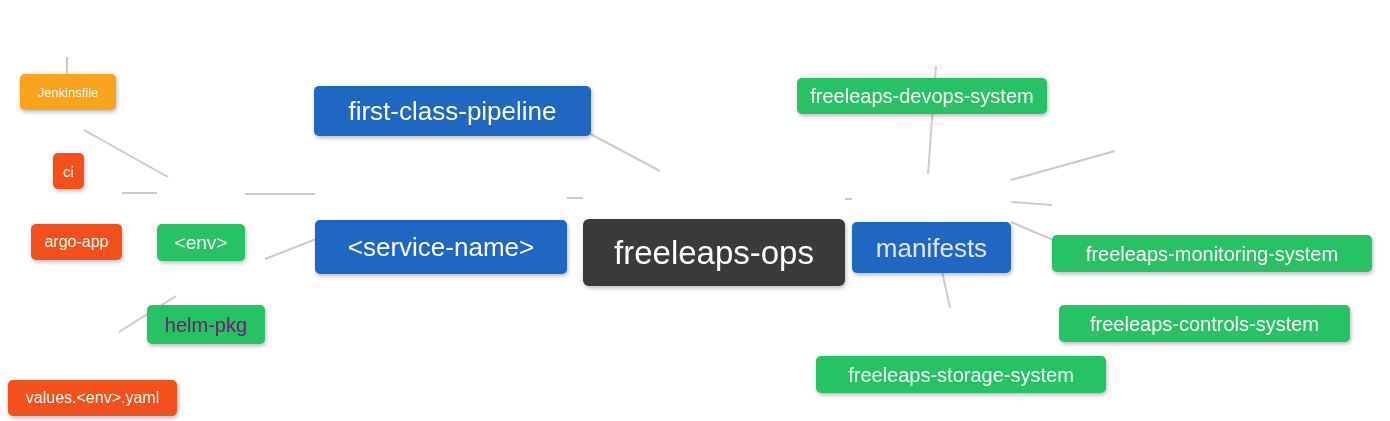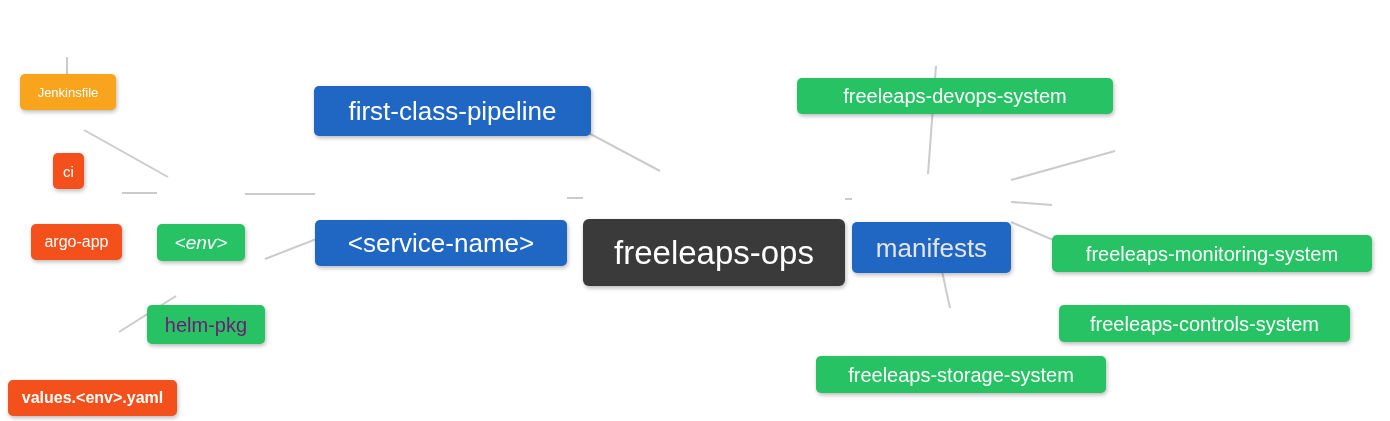--- a/index.html
+++ b/index.html
@@ -55,25 +55,25 @@
       <line x1="845" y1="199" x2="852" y2="199" stroke="#cbcbcb" stroke-width="2"></line>
       <line x1="928" y1="174" x2="936" y2="66" stroke="#cbcbcb" stroke-width="2"></line>
       <line x1="1011" y1="180" x2="1115" y2="151" stroke="#cbcbcb" stroke-width="2"></line>
       <line x1="1011" y1="202" x2="1052" y2="205" stroke="#cbcbcb" stroke-width="2"></line>
       <line x1="1011" y1="222" x2="1093" y2="257" stroke="#cbcbcb" stroke-width="2"></line>
       <line x1="932" y1="225" x2="950" y2="308" stroke="#cbcbcb" stroke-width="2"></line>
     </svg>
 
 <div class="node" style="left: 583px; top: 171px; width: 262px; height: 67px; font-size: 33px; background: rgb(58, 58, 58); color: rgb(255, 255, 255); border-radius: 6px;">freeleaps-ops</div>
     <div class="node" style="left: 314px; top: 38px; width: 277px; height: 50px; font-size: 26px; background: rgb(32, 103, 196); color: #ffffff;">first-class-pipeline</div>
-    <div class="node" style="left: 315px; top: 172px; width: 252px; height: 46px; font-size: 26px; background: rgb(32, 103, 196); color: rgb(255, 255, 255); text-align: right;">&lt;service-name&gt;</div>
+    <div class="node" style="left: 315px; top: 172px; width: 252px; height: 54px; font-size: 26px; background: rgb(32, 103, 196); color: rgb(255, 255, 255); text-align: right;">&lt;service-name&gt;</div>
     <div class="node" style="left: 852px; top: 174px; width: 159px; height: 51px; font-size: 26px; background: rgb(32, 103, 196); color: #e5e5e5;">manifests</div>
-    <div class="node" style="left: 157px; top: 176px; width: 88px; height: 37px; font-size: 19px; background: rgb(38, 194, 100); color: rgb(255, 255, 255); font-style: italic;">&lt;env&gt;</div>
+    <div class="node" style="left: 157px; top: 176px; width: 88px; height: 37px; font-size: 19px; background: rgb(38, 194, 100); color: rgb(255, 255, 255);">&lt;env&gt;</div>
     <div class="node" style="left: 147px; top: 257px; width: 118px; height: 39px; font-size: 20px; background: rgb(38, 194, 100); color: #701a75;">helm-pkg</div>
     <div class="node" style="left: 53px; top: 105px; width: 31px; height: 32px; font-size: 15px; background: rgb(244, 80, 28); color: rgb(255, 255, 255);">ci</div>
     <div class="node" style="left: 31px; top: 176px; width: 91px; height: 34px; font-size: 16px; background: rgb(244, 80, 28); color: rgb(255, 255, 255);">argo-app</div>
-    <div class="node" style="left: 8px; top: 332px; width: 169px; height: 33px; font-size: 16px; background: rgb(244, 80, 28); color: rgb(255, 255, 255); font-weight: bold;">values.&lt;env&gt;.yaml</div>
+    <div class="node" style="left: 8px; top: 332px; width: 169px; height: 33px; font-size: 16px; background: rgb(244, 80, 28); color: rgb(255, 255, 255);">values.&lt;env&gt;.yaml</div>
     <div class="node" style="left: 20px; top: 26px; width: 96px; height: 31px; font-size: 13px; background: rgb(248, 164, 29); color: rgb(255, 255, 255);">Jenkinsfile</div>
-    <div class="node" style="left: 797px; top: 30px; width: 316px; height: 36px; font-size: 20px; background: rgb(38, 194, 100); color: rgb(255, 255, 255);">freeleaps-devops-system</div>
+    <div class="node" style="left: 797px; top: 30px; width: 250px; height: 36px; font-size: 20px; background: rgb(38, 194, 100); color: rgb(255, 255, 255);">freeleaps-devops-system</div>
     <div class="node" style="left: 1052px; top: 187px; width: 320px; height: 37px; font-size: 20px; background: rgb(38, 194, 100); color: rgb(255, 255, 255);">freeleaps-monitoring-system</div>
     <div class="node" style="left: 1059px; top: 257px; width: 291px; height: 37px; font-size: 20px; background: rgb(38, 194, 100); color: rgb(255, 255, 255);">freeleaps-controls-system</div>
     <div class="node" style="left: 816px; top: 308px; width: 290px; height: 37px; font-size: 20px; background: rgb(38, 194, 100); color: rgb(255, 255, 255);">freeleaps-storage-system</div>
   </div>
 
 </body></html>

